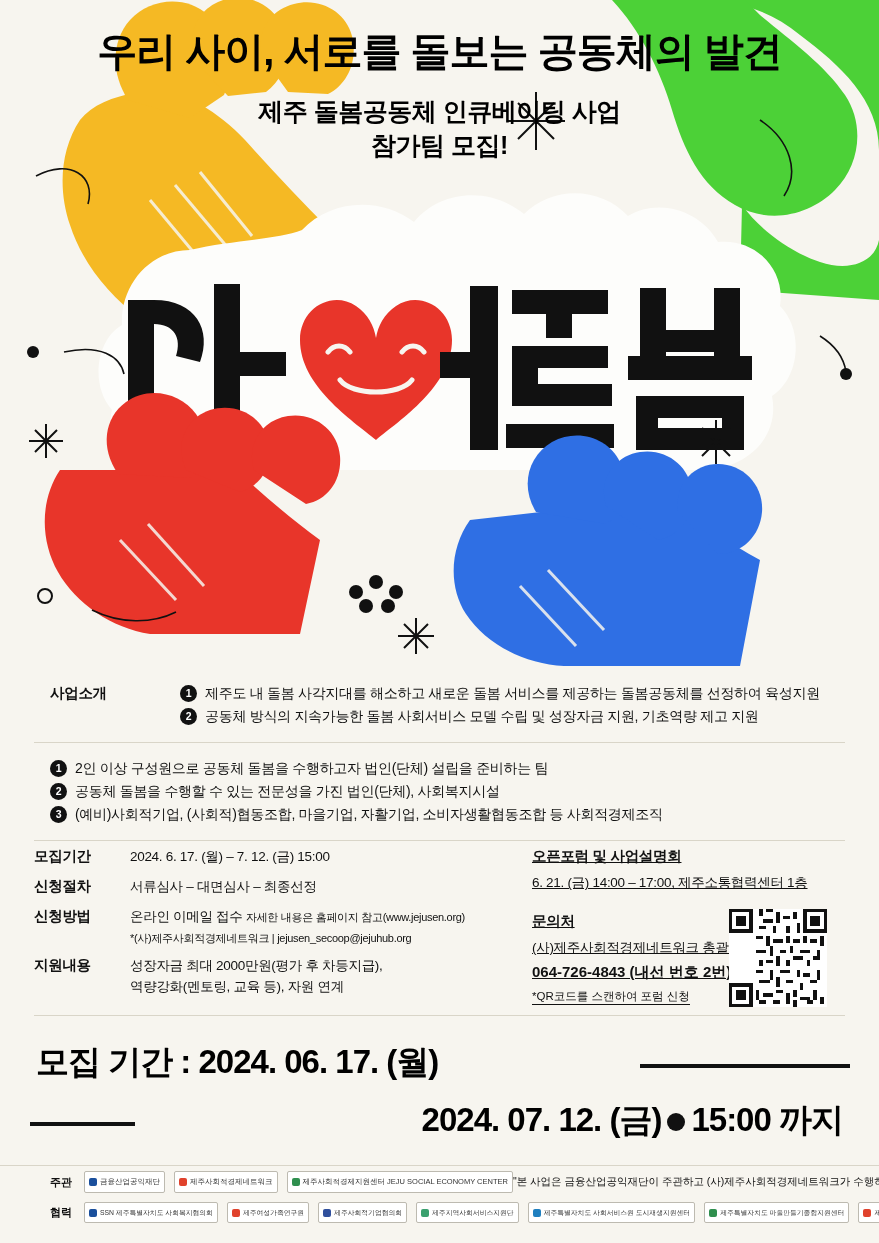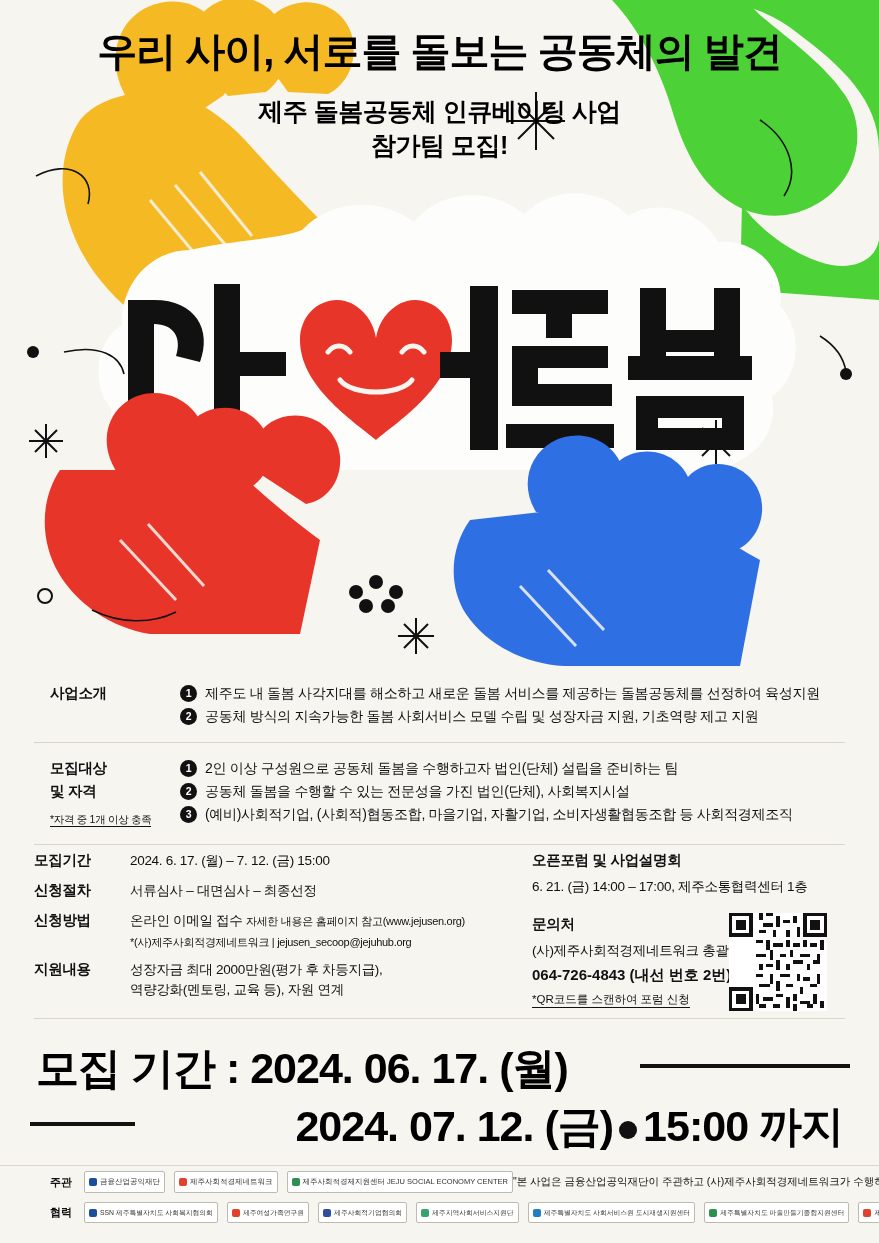--- a/index.html
+++ b/index.html
@@ -44,36 +44,36 @@
   .items{flex:1;}
   .bullet-line{display:flex;align-items:flex-start;font-size:14px;line-height:1.65;letter-spacing:-0.3px;}
   .num{
     flex:0 0 17px;width:17px;height:17px;border-radius:50%;background:#111;color:#fff;
     font-size:10.5px;line-height:17px;text-align:center;margin-right:8px;margin-top:3px;font-weight:bold;
   }
 
   
   .two-col{display:flex;padding:6px 34px 8px 34px;}
   .col-left{width:480px;flex:0 0 480px;}
-  .col-right{flex:1;padding-left:18px;position:relative;}
+  .col-right{flex:1;padding-left:18px;position:relative;text-decoration:underline;}
   .kv{display:flex;margin-bottom:9px;}
   .kv .k{width:96px;flex:0 0 96px;font-size:14.5px;font-weight:bold;letter-spacing:-0.3px;}
   .kv .v{font-size:13.5px;line-height:1.55;letter-spacing:-0.3px;}
   .v .small{font-size:11px;}
   .v .tiny{font-size:11px;display:block;margin-top:2px;}
   .rtitle{font-size:14.5px;font-weight:bold;margin-bottom:6px;letter-spacing:-0.3px;}
   .rtext{font-size:13.5px;line-height:1.6;letter-spacing:-0.3px;}
   .phone{font-size:15px;font-weight:bold;margin-top:4px;}
   .qrnote{font-size:11.5px;margin-top:7px;border-bottom:1px solid #111;display:inline-block;}
   .qr{position:absolute;right:18px;top:62px;width:98px;height:98px;}
 
   
   .bigdate{position:absolute;top:1032px;left:0;width:879px;height:130px;}
   .bd-text{
-    font-size:43px;font-weight:bold;letter-spacing:-1px;color:#000;white-space:nowrap;
+    font-size:33px;font-weight:bold;letter-spacing:-1px;color:#000;white-space:nowrap;
   }
   .bd1{position:absolute;left:36px;top:8px;}
   .bd2{position:absolute;right:36px;top:66px;}
   .rule1{position:absolute;left:640px;top:32px;width:210px;height:4px;background:#111;}
   .rule2{position:absolute;left:30px;top:90px;width:105px;height:4px;background:#111;}
   .dot-sep{display:inline-block;width:18px;height:18px;border-radius:50%;background:#111;vertical-align:middle;margin:0 6px;}
 
   
   .footer{position:absolute;top:1165px;left:0;width:879px;height:78px;background:#f7f5ef;border-top:1px solid #d9d5c8;}
   .f-row{display:flex;align-items:center;padding:5px 30px 0 30px;}
@@ -218,25 +218,20 @@
             <span>공동체 방식의 지속가능한 돌봄 사회서비스 모델 수립 및 성장자금 지원, 기초역량 제고 지원</span>
           </div>
         </div>
       </div>
     </div>
 
     <div class="divider"></div>
 
     <div class="sec">
       <div class="row">
-        <div class="lbl">
-          <div>모집대상</div>
-          <div>및 자격</div>
-          <span class="note">*자격 중 1개 이상 충족</span>
-        </div>
         <div class="items">
           <div class="bullet-line">
             <span class="num">1</span>
             <span>2인 이상 구성원으로 공동체 돌봄을 수행하고자 법인(단체) 설립을 준비하는 팀</span>
           </div>
           <div class="bullet-line">
             <span class="num">2</span>
             <span>공동체 돌봄을 수행할 수 있는 전문성을 가진 법인(단체), 사회복지시설</span>
           </div>
           <div class="bullet-line">

